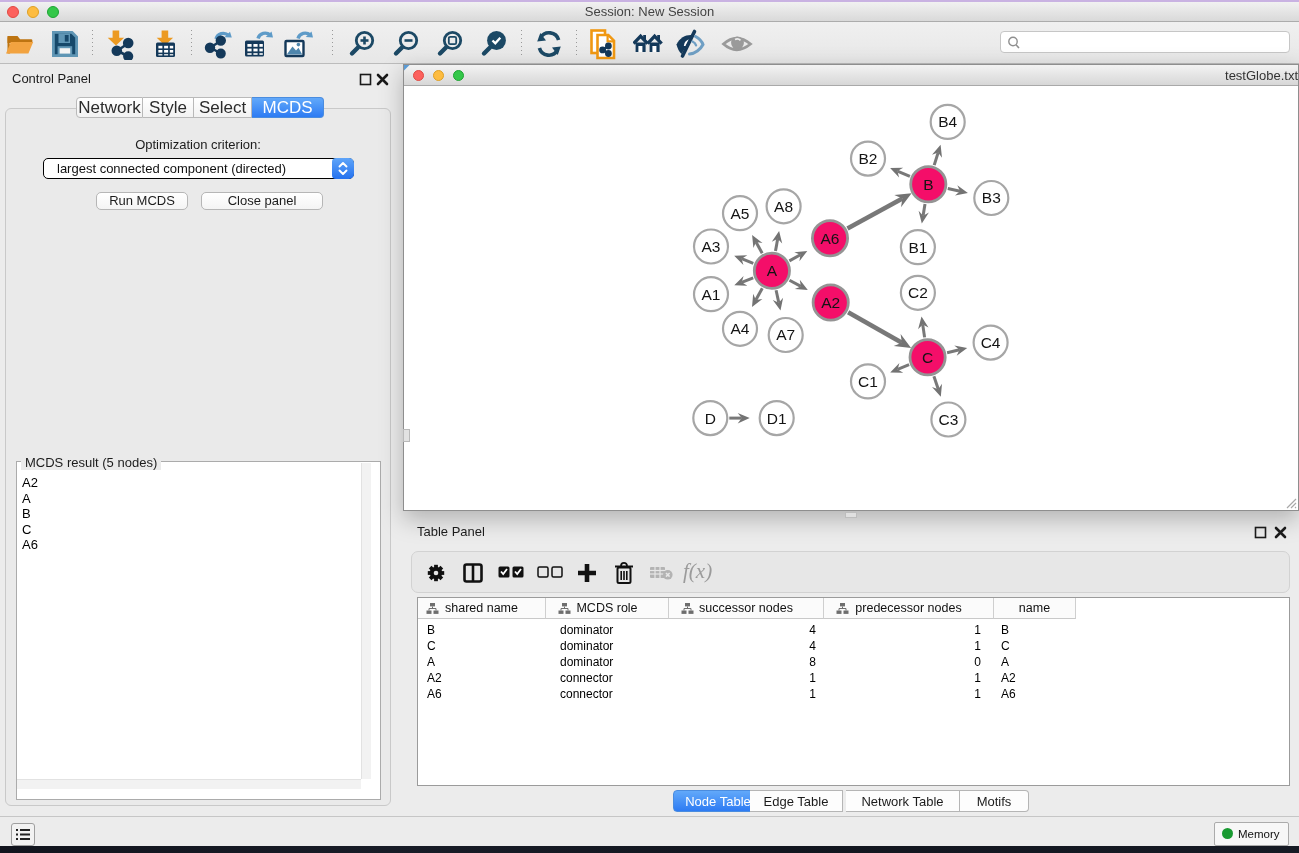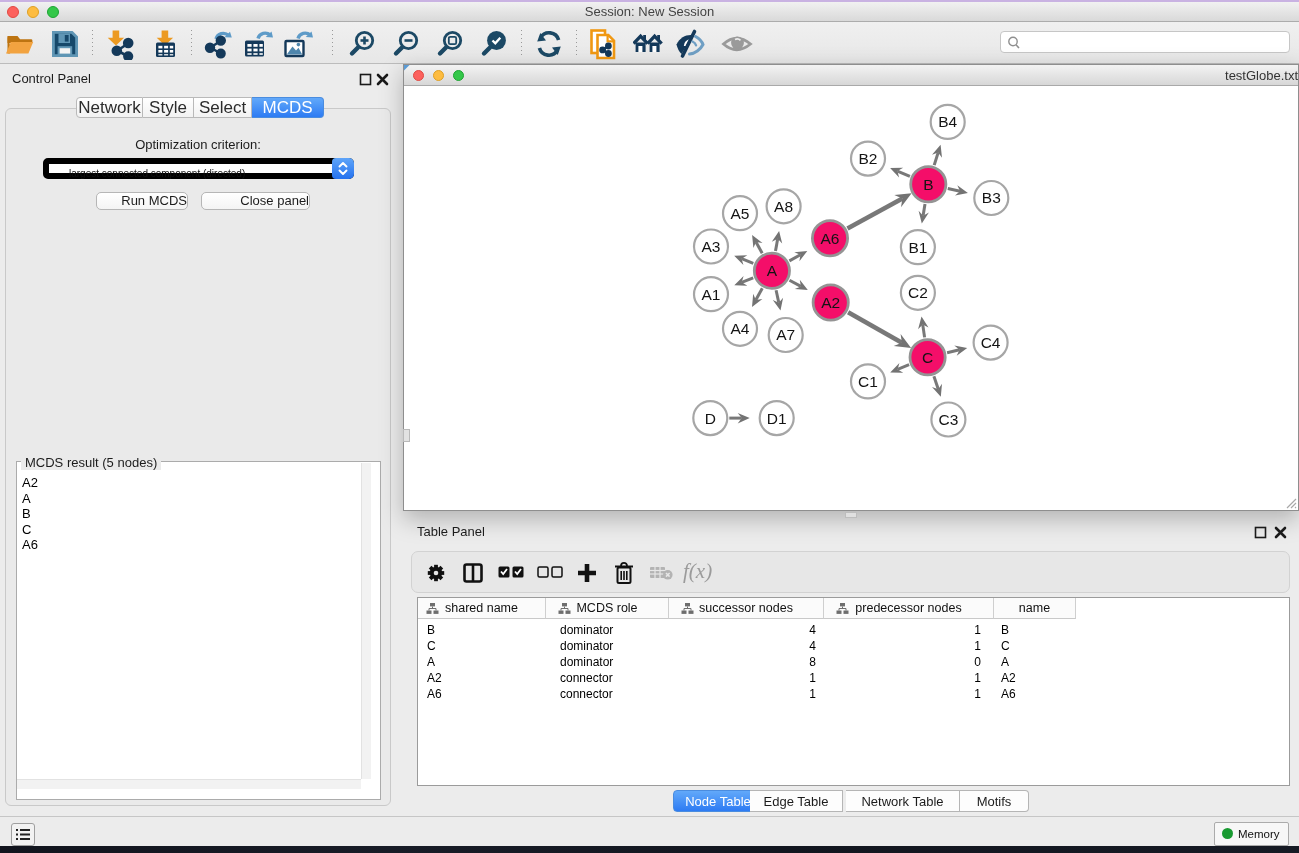--- a/index.html
+++ b/index.html
@@ -11,23 +11,23 @@
 .title { width:100%; text-align:center; font-size:13px; color:#434343; line-height:20px; }
 .tl { border-radius:50%; width:12px; height:12px; top:6px; }
 .toolbar { left:0; top:22px; width:1299px; height:42px; background:linear-gradient(#f0f0f0,#e7e7e7); border-bottom:1px solid #bcbcbc; }
 .sep { top:30px; width:1px; height:26px; background-image:linear-gradient(#9a9a9a 33%, rgba(0,0,0,0) 0%); background-size:1px 4px; }
 .search { left:1000px; top:31px; width:290px; height:22px; background:#fff; border:1px solid #c6c6c6; border-radius:4px; }
 .cp-head { left:12px; top:71px; font-size:13px; color:#1c1c1c; }
 .pane { left:5px; top:108px; width:386px; height:698px; border:1px solid #c9c9c9; border-radius:6px; background:#eaeaea; }
 .tab { top:97px; height:21px; border:1px solid #b9b9b9; background:linear-gradient(#ffffff,#f2f2f2); font-size:17px; color:#2c2c2c; text-align:center; line-height:20px; border-left:none; }
 .tabsel { background:linear-gradient(#62a9fa,#2d7bf3); color:#fff; border-color:#4a8cdf; }
 .optlabel { left:98px; top:137px; width:200px; text-align:center; font-size:13px; color:#1c1c1c; }
-.dropdown { left:43px; top:158px; width:311px; height:21px; background:#fff; border:6px solid #000000; border-radius:5px; font-size:10px; color:#111; line-height:19px; padding-left:20px; }
+.dropdown { left:43px; top:158px; width:311px; height:21px; background:#fff; border:1px solid #000000; border-radius:5px; font-size:13px; color:#111; line-height:19px; padding-left:13px; }
 .ddcap { left:332px; top:158px; width:22px; height:21px; border-radius:4px 5px 5px 4px; background:linear-gradient(#5fa5f9,#2471ee); }
-.btn { top:192px; height:18px; background:linear-gradient(#ffffff,#f4f4f4); border:1px solid #b6b6b6; border-radius:5px; font-size:13px; color:#1c1c1c; text-align:right; line-height:16px; }
+.btn { top:192px; height:18px; background:linear-gradient(#ffffff,#f4f4f4); border:1px solid #b6b6b6; border-radius:5px; font-size:13px; color:#1c1c1c; text-align:center; line-height:16px; }
 .group { left:16px; top:461px; width:365px; height:339px; border:1px solid #ababab; background:#fff; }
 .grouplabel { left:21px; top:455px; background:#eaeaea; padding:0 4px; font-size:13px; color:#1c1c1c; }
 .mlist { left:22px; top:475px; font-size:13px; color:#000; line-height:15.6px; }
 .vscroll { left:361px; top:463px; width:10px; height:316px; background:#f2f2f2; border-left:1px solid #e2e2e2; }
 .hscroll { left:17px; top:779px; width:344px; height:10px; background:#f2f2f2; border-top:1px solid #e2e2e2; }
 .netwin { left:403px; top:64px; width:896px; height:447px; border:1px solid #8e8e8e; background:#fff; box-shadow:0 8px 22px rgba(0,0,0,0.25); }
 .nettitle { left:0; top:0; width:894px; height:21px; background:linear-gradient(#f3f3f3,#d7d7d7); border-bottom:1px solid #a9a9a9; }
 .ntl { border-radius:50%; width:11px; height:11px; top:5px; }
 .tp-head { left:417px; top:524px; font-size:13px; color:#1c1c1c; }
 .tp-toolbar { left:411px; top:551px; width:879px; height:42px; background:#e7e7e7; border:1px solid #d2d2d2; border-radius:7px; }
@@ -214,21 +214,21 @@
 <div class="abs tab" style="left:194px;width:58px;">Select</div>
 <div class="abs tab tabsel" style="left:252px;width:72px;border-radius:0 4px 4px 0;">MCDS</div>
 <div class="abs optlabel">Optimization criterion:</div>
 <div class="abs dropdown">largest connected component (directed)</div>
 <div class="abs ddcap"></div>
 <svg class="abs" style="left:336px;top:161px" width="14" height="15" viewBox="0 0 14 15">
  <path d="M3.5 5.5 L7 2 L10.5 5.5" stroke="#fff" stroke-width="1.9" fill="none" stroke-linecap="round" stroke-linejoin="round"></path>
  <path d="M3.5 9.5 L7 13 L10.5 9.5" stroke="#fff" stroke-width="1.9" fill="none" stroke-linecap="round" stroke-linejoin="round"></path>
 </svg>
 <div class="abs btn" style="left:96px;width:92px;">Run MCDS</div>
-<div class="abs btn" style="left:201px;width:109px;">Close panel</div>
+<div class="abs btn" style="left:201px;width:122px;">Close panel</div>
 <div class="abs group"></div>
 <div class="abs vscroll"></div>
 <div class="abs hscroll"></div>
 <div class="abs grouplabel">MCDS result (5 nodes)</div>
 <div class="abs mlist">A2<br>A<br>B<br>C<br>A6</div>
 
 <div class="abs netwin">
  <div class="abs nettitle"></div>
  <svg class="abs" style="left:0;top:0" width="6" height="6" viewBox="0 0 6 6">
       <path d="M0 0 h5.5 L0 5.5z" fill="#5b9bd5"></path>

